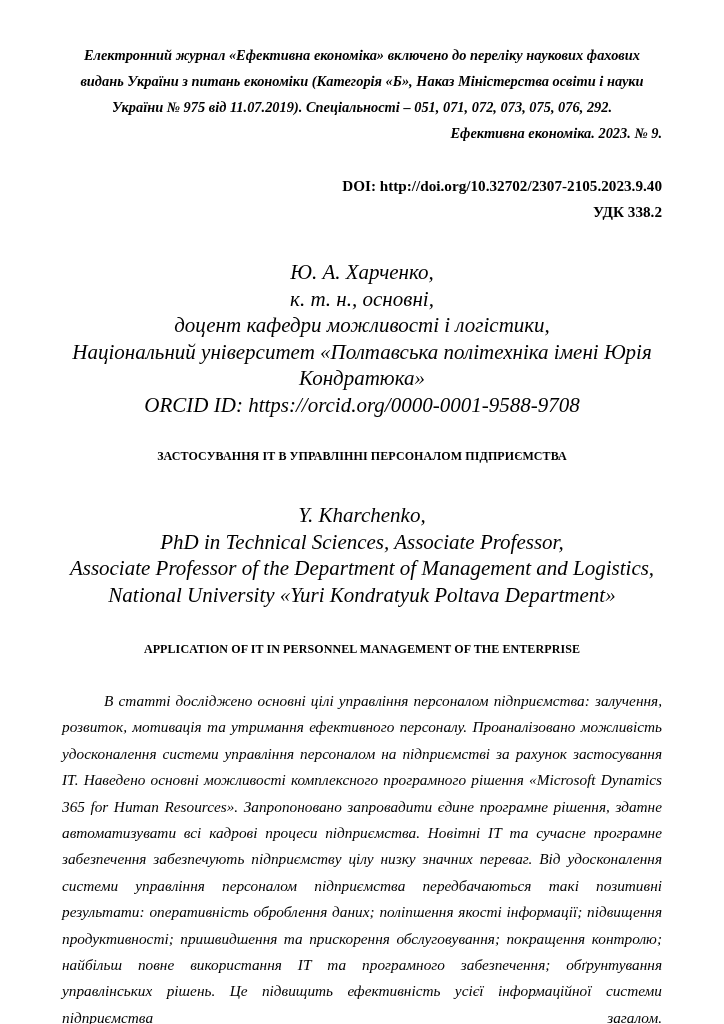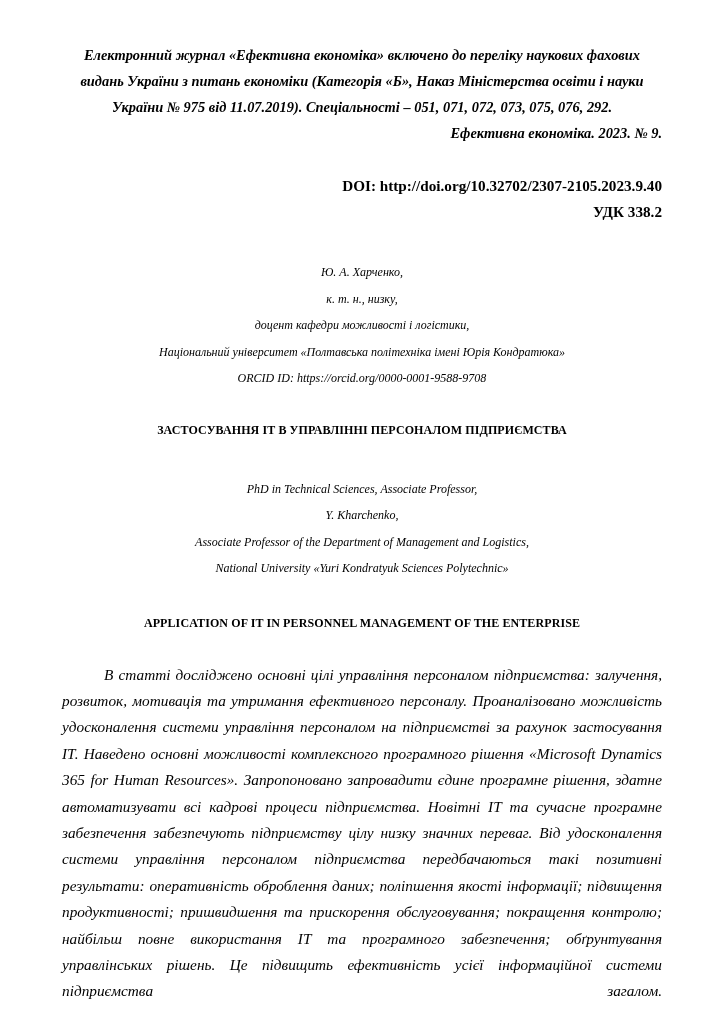--- a/index.html
+++ b/index.html
@@ -49,21 +49,21 @@
     font-size: 15.2px;
     line-height: 26px;
     text-align: left;
   }
   .ids .idline { display: block; text-align: right; }
 
   
   .author-block {
     margin-top: 34px;
     font-style: italic;
-    font-size: 12px;
+    font-size: 21px;
     line-height: 26.5px;
     text-align: center;
   }
   .author-block .aline { display: block; }
 
   
   .title {
     font-weight: bold;
     font-size: 12px;
     line-height: 24px;
@@ -110,32 +110,32 @@
     <span class="hline right">Ефективна економіка. 2023. № 9.</span>
   </div>
 
   <div class="ids">
     <span class="idline">DOI: http://doi.org/10.32702/2307-2105.2023.9.40</span>
     <span class="idline">УДК 338.2</span>
   </div>
 
   <div class="author-block">
     <span class="aline">Ю. А. Харченко,</span>
-    <span class="aline">к. т. н., низку,</span>
+    <span class="aline">к. т. н., основні,</span>
     <span class="aline">доцент кафедри можливості і логістики,</span>
     <span class="aline">Національний університет «Полтавська політехніка імені Юрія Кондратюка»</span>
     <span class="aline">ORCID ID: https://orcid.org/0000-0001-9588-9708</span>
   </div>
 
   <div class="title title-ua">ЗАСТОСУВАННЯ ІТ В УПРАВЛІННІ ПЕРСОНАЛОМ ПІДПРИЄМСТВА</div>
 
   <div class="author-block">
+    <span class="aline">Y. Kharchenko,</span>
     <span class="aline">PhD in Technical Sciences, Associate Professor,</span>
-    <span class="aline">Y. Kharchenko,</span>
     <span class="aline">Associate Professor of the Department of Management and Logistics,</span>
-    <span class="aline">National University «Yuri Kondratyuk Sciences Polytechnic»</span>
+    <span class="aline">National University «Yuri Kondratyuk Poltava Department»</span>
   </div>
 
   <div class="title title-en">APPLICATION OF IT IN PERSONNEL MANAGEMENT OF THE ENTERPRISE</div>
 
   <div class="abstract">В статті досліджено основні цілі управління персоналом підприємства: залучення, розвиток, мотивація та утримання ефективного персоналу. Проаналізовано можливість удосконалення системи управління персоналом на підприємстві за рахунок застосування ІТ. Наведено основні можливості комплексного програмного рішення «Microsoft Dynamics 365 for Human Resources». Запропоновано запровадити єдине програмне рішення, здатне автоматизувати всі кадрові процеси підприємства. Новітні ІТ та сучасне програмне забезпечення забезпечують підприємству цілу низку значних переваг. Від удосконалення системи управління персоналом підприємства передбачаються такі позитивні результати: оперативність оброблення даних; поліпшення якості інформації; підвищення продуктивності; пришвидшення та прискорення обслуговування; покращення контролю; найбільш повне використання ІТ та програмного забезпечення; обґрунтування управлінських рішень. Це підвищить ефективність усієї інформаційної системи підприємства загалом.</div>
 
 </div>
 
 </body></html>

